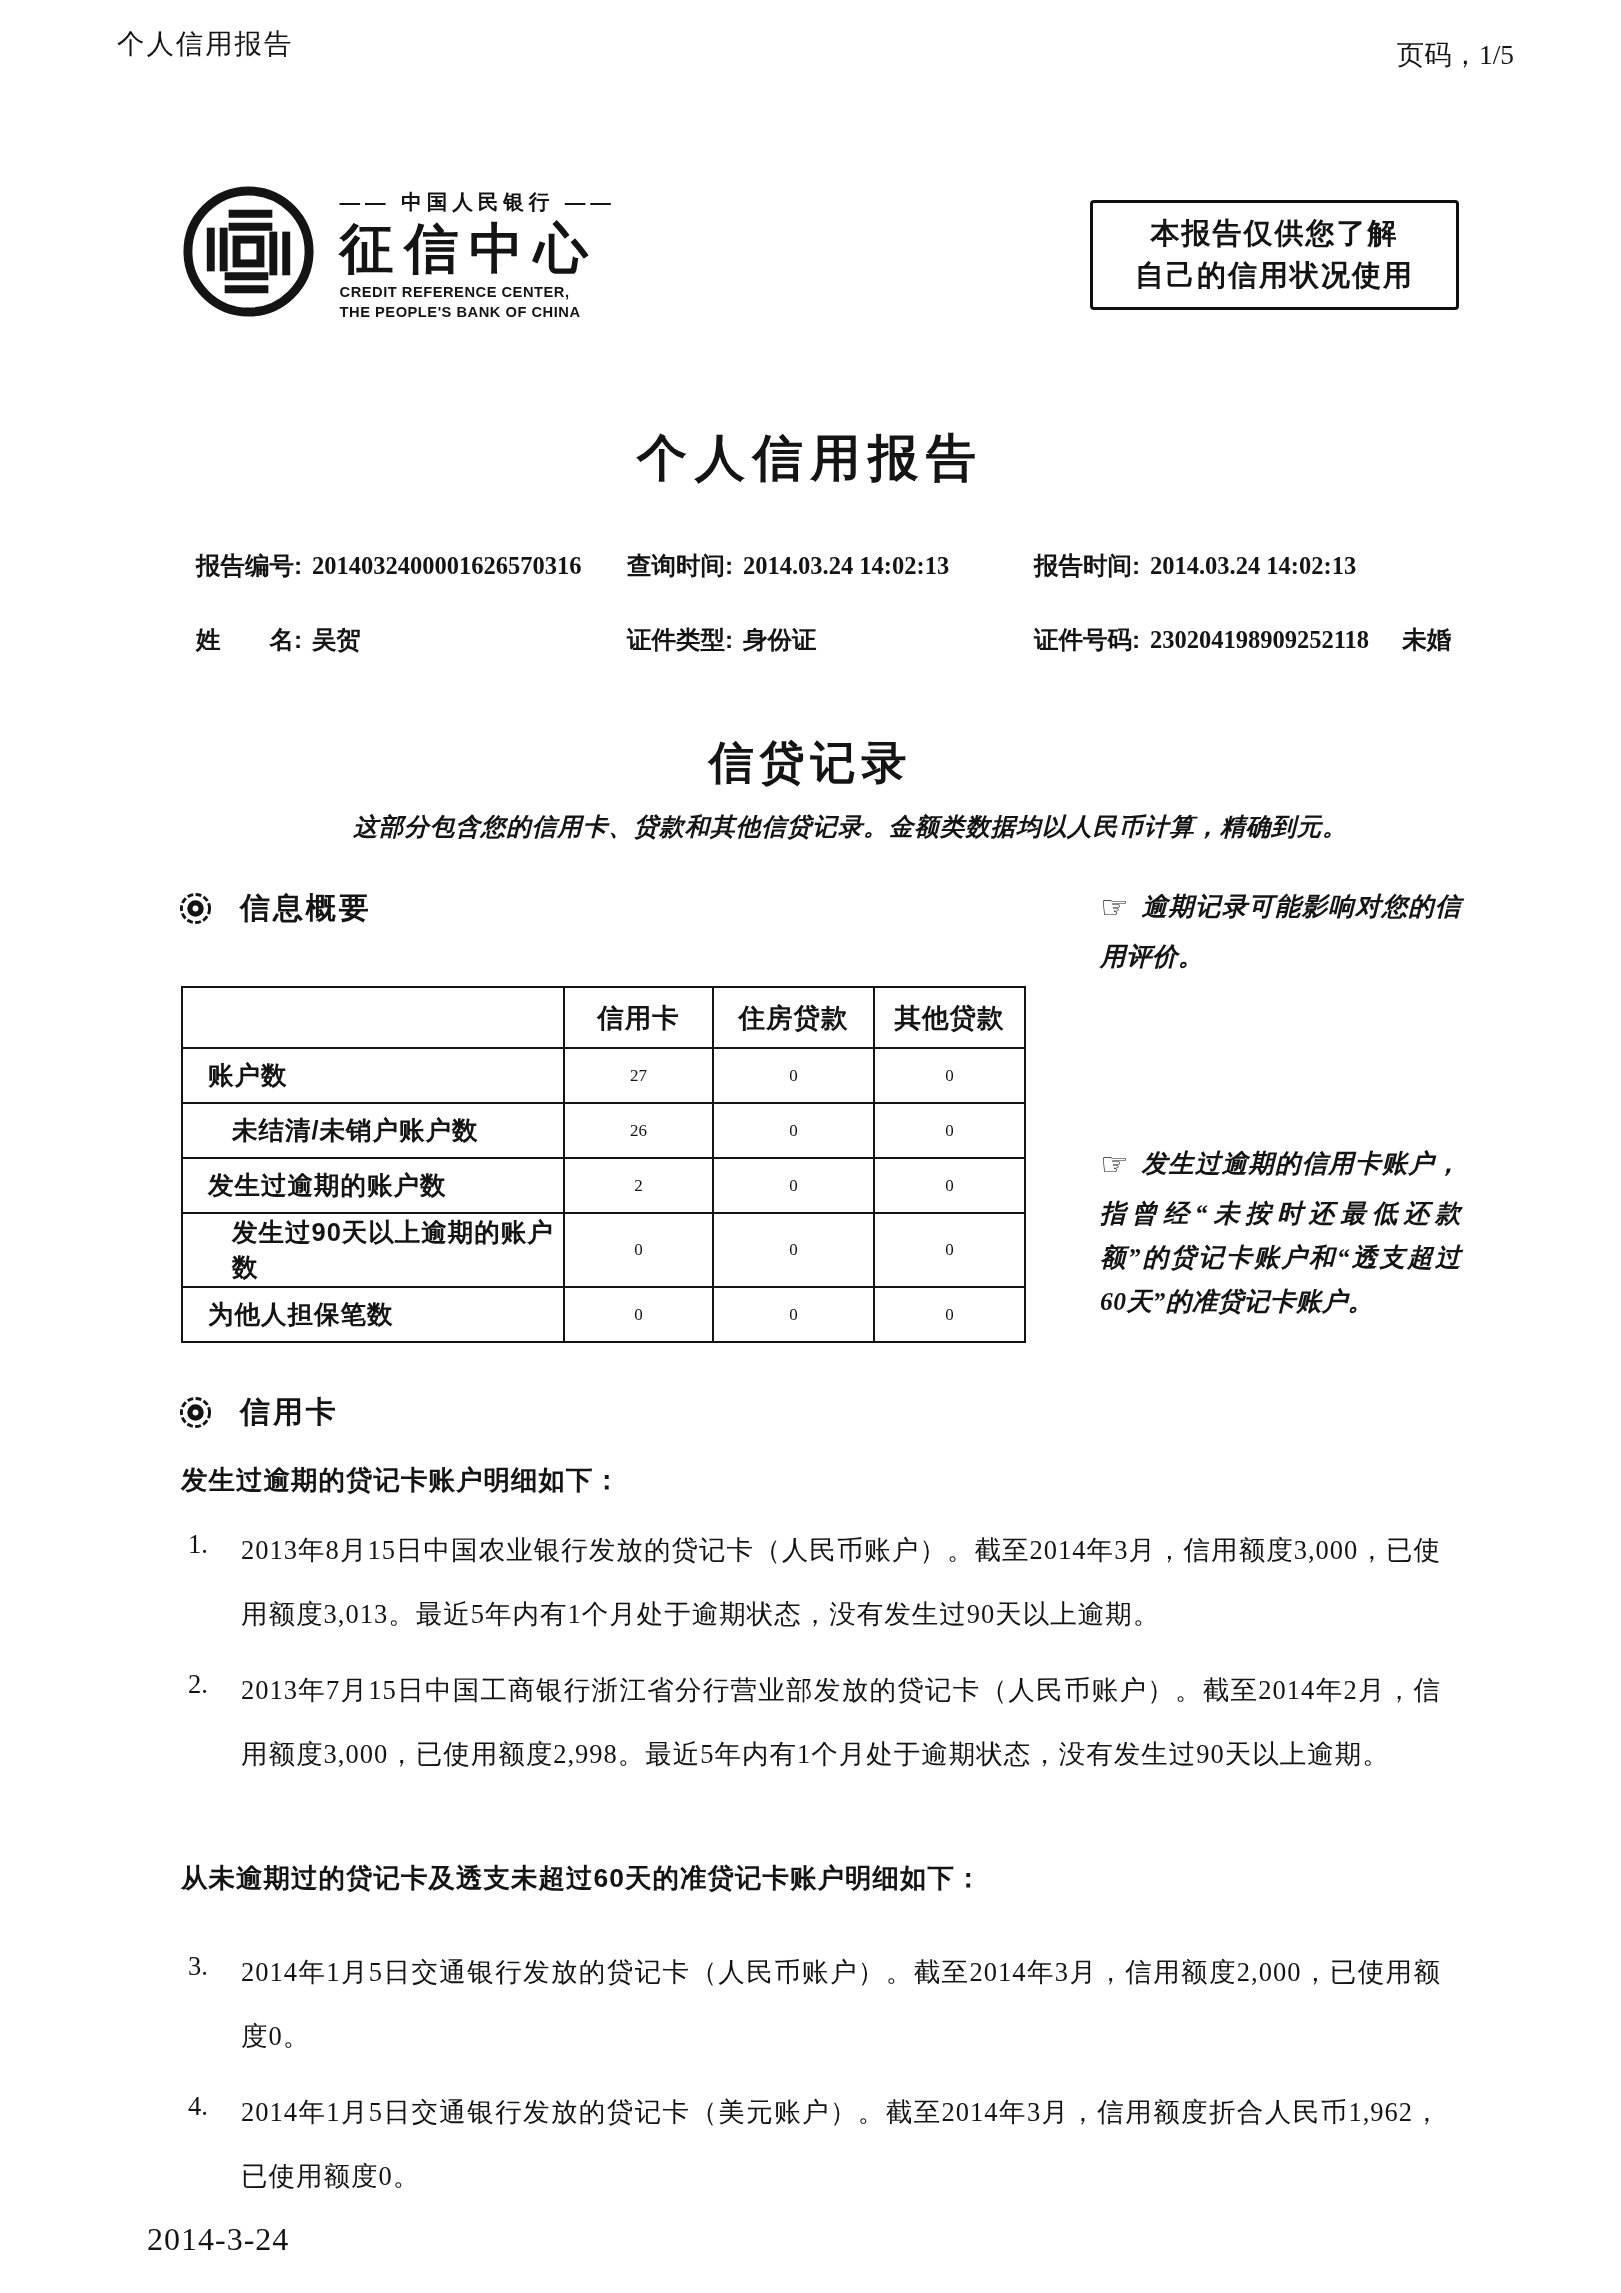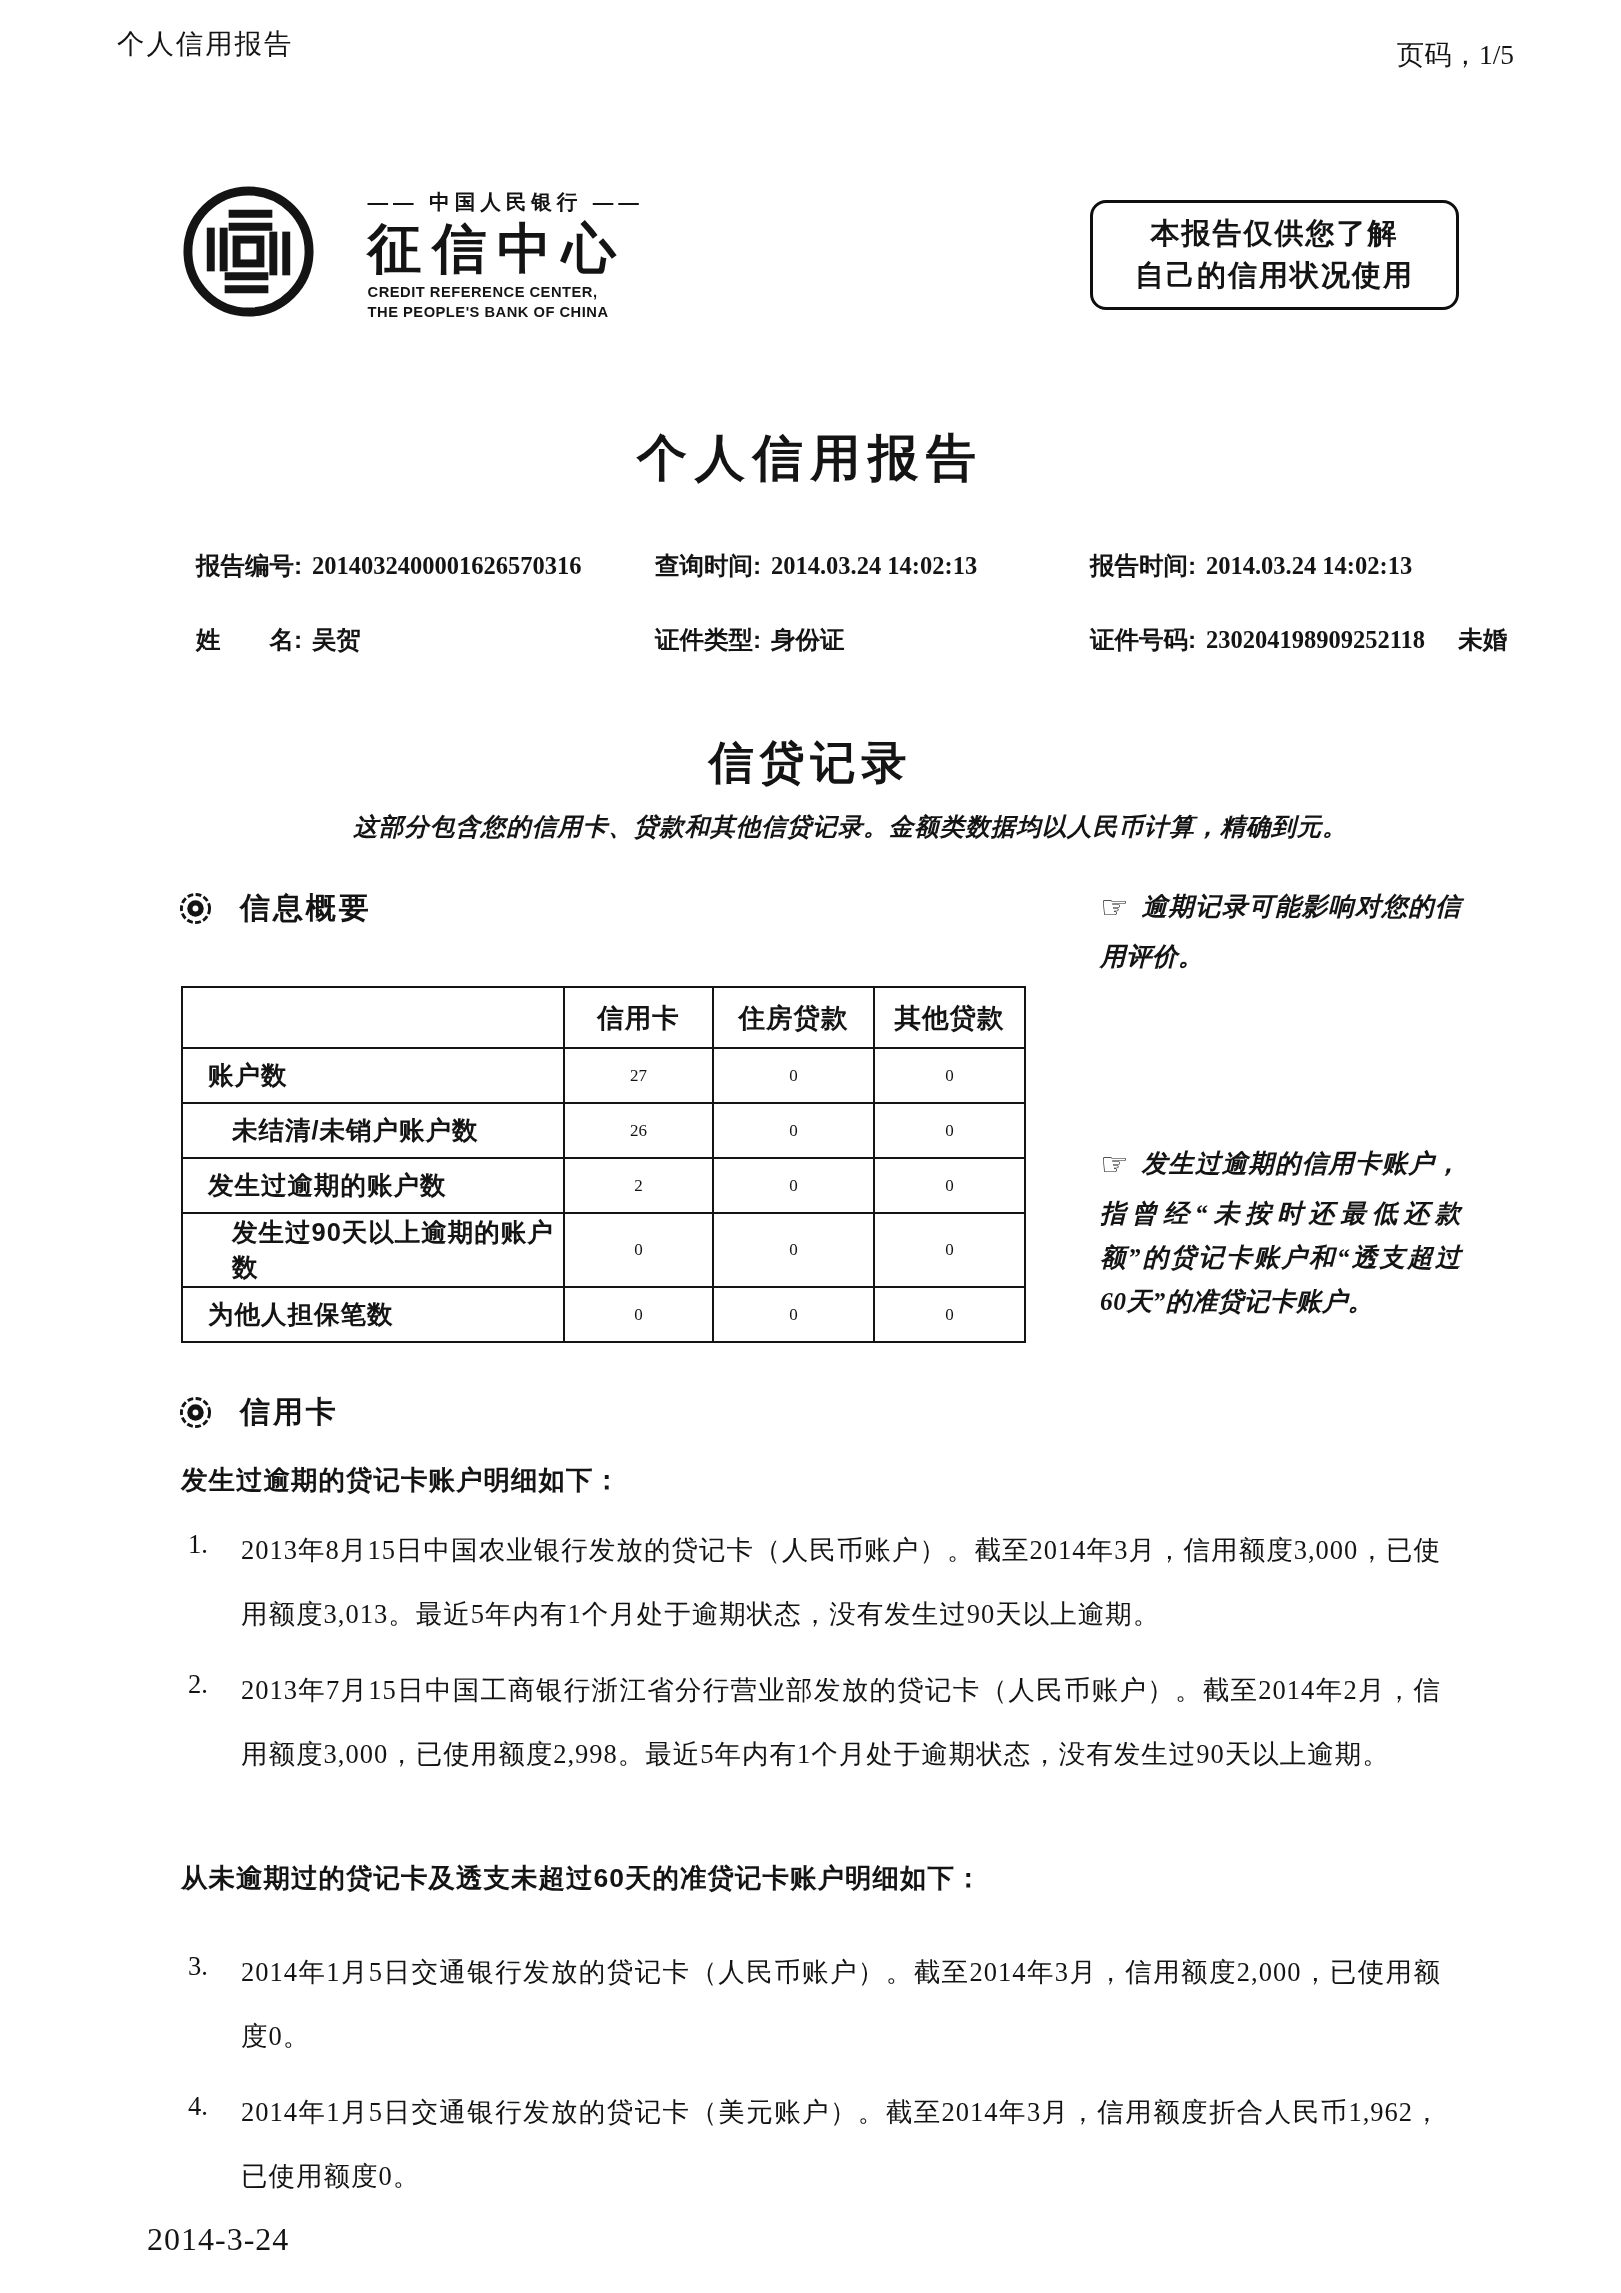--- a/index.html
+++ b/index.html
@@ -5,38 +5,38 @@
   html,body{margin:0;padding:0;background:#e8e8e8;}
   .page{
     position:relative;
     width:1621px;height:2294px;
     background:#ffffff;
     color:#141414;
     font-family:"Liberation Serif","DejaVu Serif",serif;
     overflow:hidden;
     margin:0 auto;
   }
-  .abs{position:absolute;gap:28px;}
+  .abs{position:absolute;}
 
   
   .run-head{top:25.5px;left:117px;right:107px;display:flex;justify-content:space-between;align-items:flex-start;}
   .run-head .hl{font-size:27.4px;letter-spacing:2px;}
   .run-head .hr{font-size:27.4px;margin-top:11.8px;}
 
   
   .logo-block{left:179px;top:182px;display:flex;}
   .logo-text{margin-left:21.6px;padding-top:5.9px;font-family:"Liberation Sans","DejaVu Sans",sans-serif;}
   .bank-name{font-size:20.6px;font-weight:700;letter-spacing:4.9px;white-space:nowrap;}
   .center-name{font-size:54px;font-weight:800;letter-spacing:10.8px;line-height:1.05;margin-top:3.9px;white-space:nowrap;}
   .eng{font-size:14.7px;font-weight:700;letter-spacing:0.5px;line-height:1.35;margin-top:6.9px;white-space:nowrap;}
 
   
   .notice-box{
     left:1090px;top:200px;width:369px;box-sizing:border-box;
-    border:3.9px solid #0e0e0e;border-radius:16px;
+    border:3.9px solid #0e0e0e;border-radius:4px;
     padding:8.8px 3.9px 10.8px 3.9px;text-align:center;
     font-family:"Liberation Sans","DejaVu Sans",sans-serif;
     font-weight:800;font-size:29px;line-height:1.45;letter-spacing:2px;
   }
 
   
   .main-title{top:425px;left:0;width:100%;text-align:center;
     font-family:"Liberation Sans","DejaVu Sans",sans-serif;
     font-weight:800;font-size:50px;letter-spacing:7.8px;}
 

